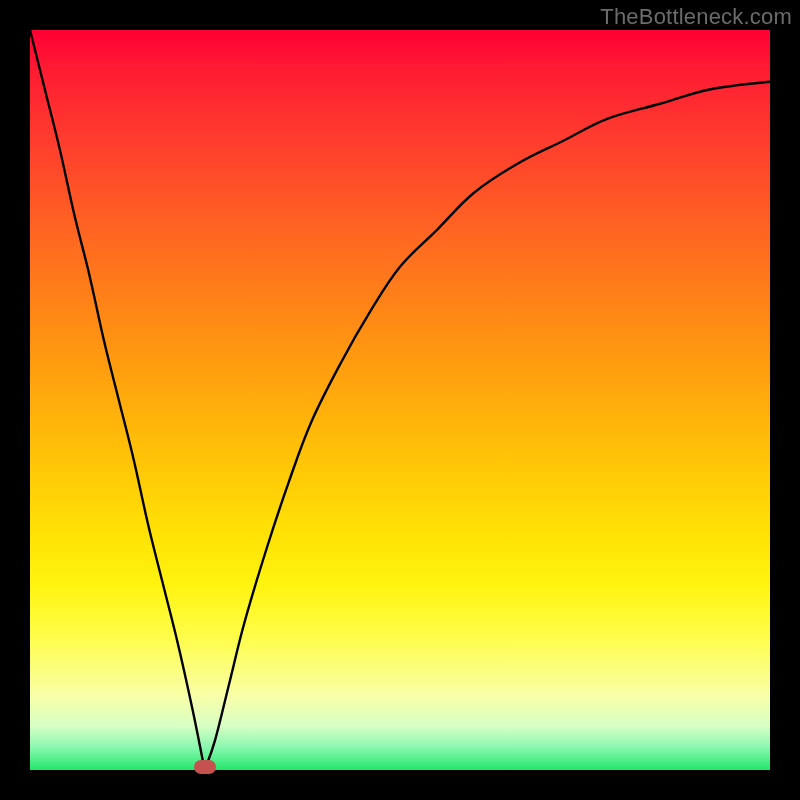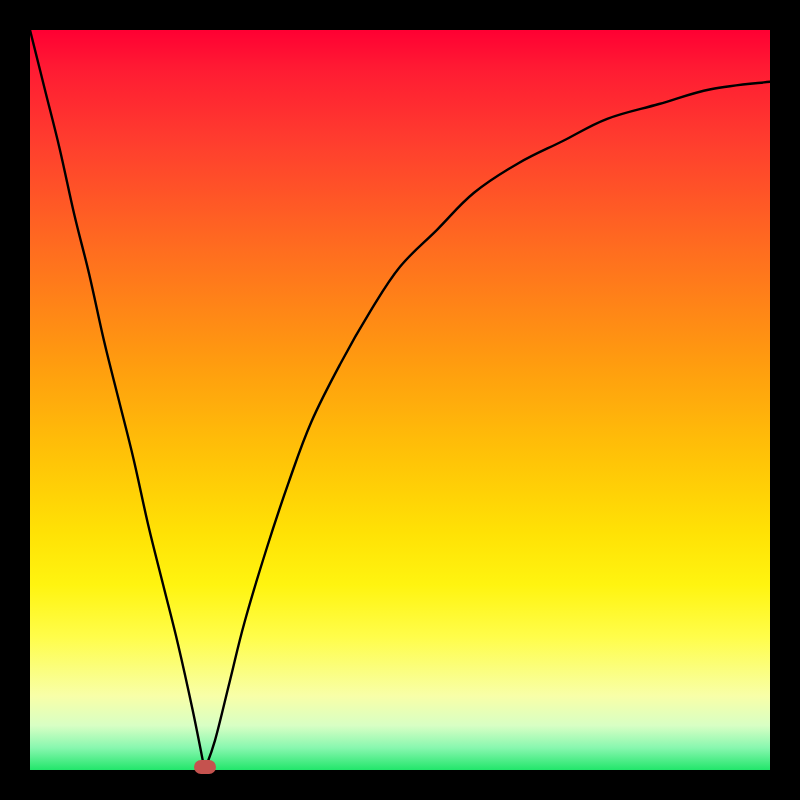--- a/index.html
+++ b/index.html
@@ -68,13 +68,14 @@
 </head>
 <body>
 
 <div class="stage">
   <div class="plot">
     <svg class="curve" width="740" height="740" viewBox="0 0 740 740">
       <path d="M 0 0 C 2.664 10.655999999999988, 9.472000000000001 37.887999999999934, 14.8 59.19999999999993 C 20.128 80.51199999999993, 24.272000000000002 95.75599999999997, 29.6 118.39999999999998 C 34.928 141.04399999999998, 39.071999999999996 162.356, 44.4 185 C 49.728 207.644, 53.872 221.55599999999998, 59.2 244.2 C 64.528 266.844, 68.672 288.156, 74 310.8 C 79.328 333.444, 83.472 348.688, 88.8 370 C 94.128 391.312, 98.272 406.556, 103.60000000000001 429.2 C 108.92800000000001 451.844, 113.072 473.15599999999995, 118.4 495.79999999999995 C 123.72800000000001 518.444, 127.87199999999999 533.688, 133.2 555 C 138.528 576.312, 142.672 591.556, 148 614.2 C 153.328 636.844, 158.00480000000002 658.156, 162.8 680.8 C 167.5952 703.444, 172.5088 729.3439999999999, 174.64000000000001 740 M 174.64000000000001 740 C 176.50480000000002 734.672, 180.4712 726.384, 185 710.4 C 189.5288 694.4159999999999, 194.472 672.5120000000001, 199.8 651.2 C 205.12800000000001 629.888, 207.94 615.976, 214.6 592 C 221.26 568.024, 228.80800000000002 543.308, 236.8 518 C 244.792 492.692, 251.008 474.044, 259 451.4 C 266.992 428.756, 271.876 413.51200000000006, 281.2 392.20000000000005 C 290.524 370.88800000000003, 300.144 352.97999999999996, 310.8 332.99999999999994 C 321.456 313.0199999999999, 329.744 298.51599999999996, 340.40000000000003 281.2 C 351.05600000000004 263.884, 358.012 251.45199999999994, 370 236.79999999999995 C 381.988 222.14799999999997, 393.68000000000006 213.12000000000006, 407.00000000000006 199.80000000000007 C 420.32000000000005 186.48000000000008, 429.348 174.78799999999995, 444 162.79999999999995 C 458.652 150.81199999999995, 472.41600000000005 142.52400000000003, 488.40000000000003 133.20000000000005 C 504.384 123.87600000000006, 516.8159999999999 118.99200000000002, 532.8 111 C 548.784 103.00799999999998, 559.884 95.45999999999995, 577.2 88.79999999999995 C 594.5160000000001 82.13999999999996, 610.352 79.328, 629 74 C 647.648 68.672, 660.82 63.19599999999994, 680.8000000000001 59.19999999999993 C 700.7800000000001 55.20399999999992, 729.344 53.13199999999995, 740 51.799999999999955" fill="none" stroke-width="2.4" stroke-linecap="round" stroke-linejoin="round" stroke="#000000"></path>
     </svg>
     <div class="marker" style="left: 174.64px; top: 737px; background: rgb(197, 82, 78);"></div>
   </div>
+  <div class="watermark">TheBottleneck.com</div>
 </div>
 
 </body></html>

